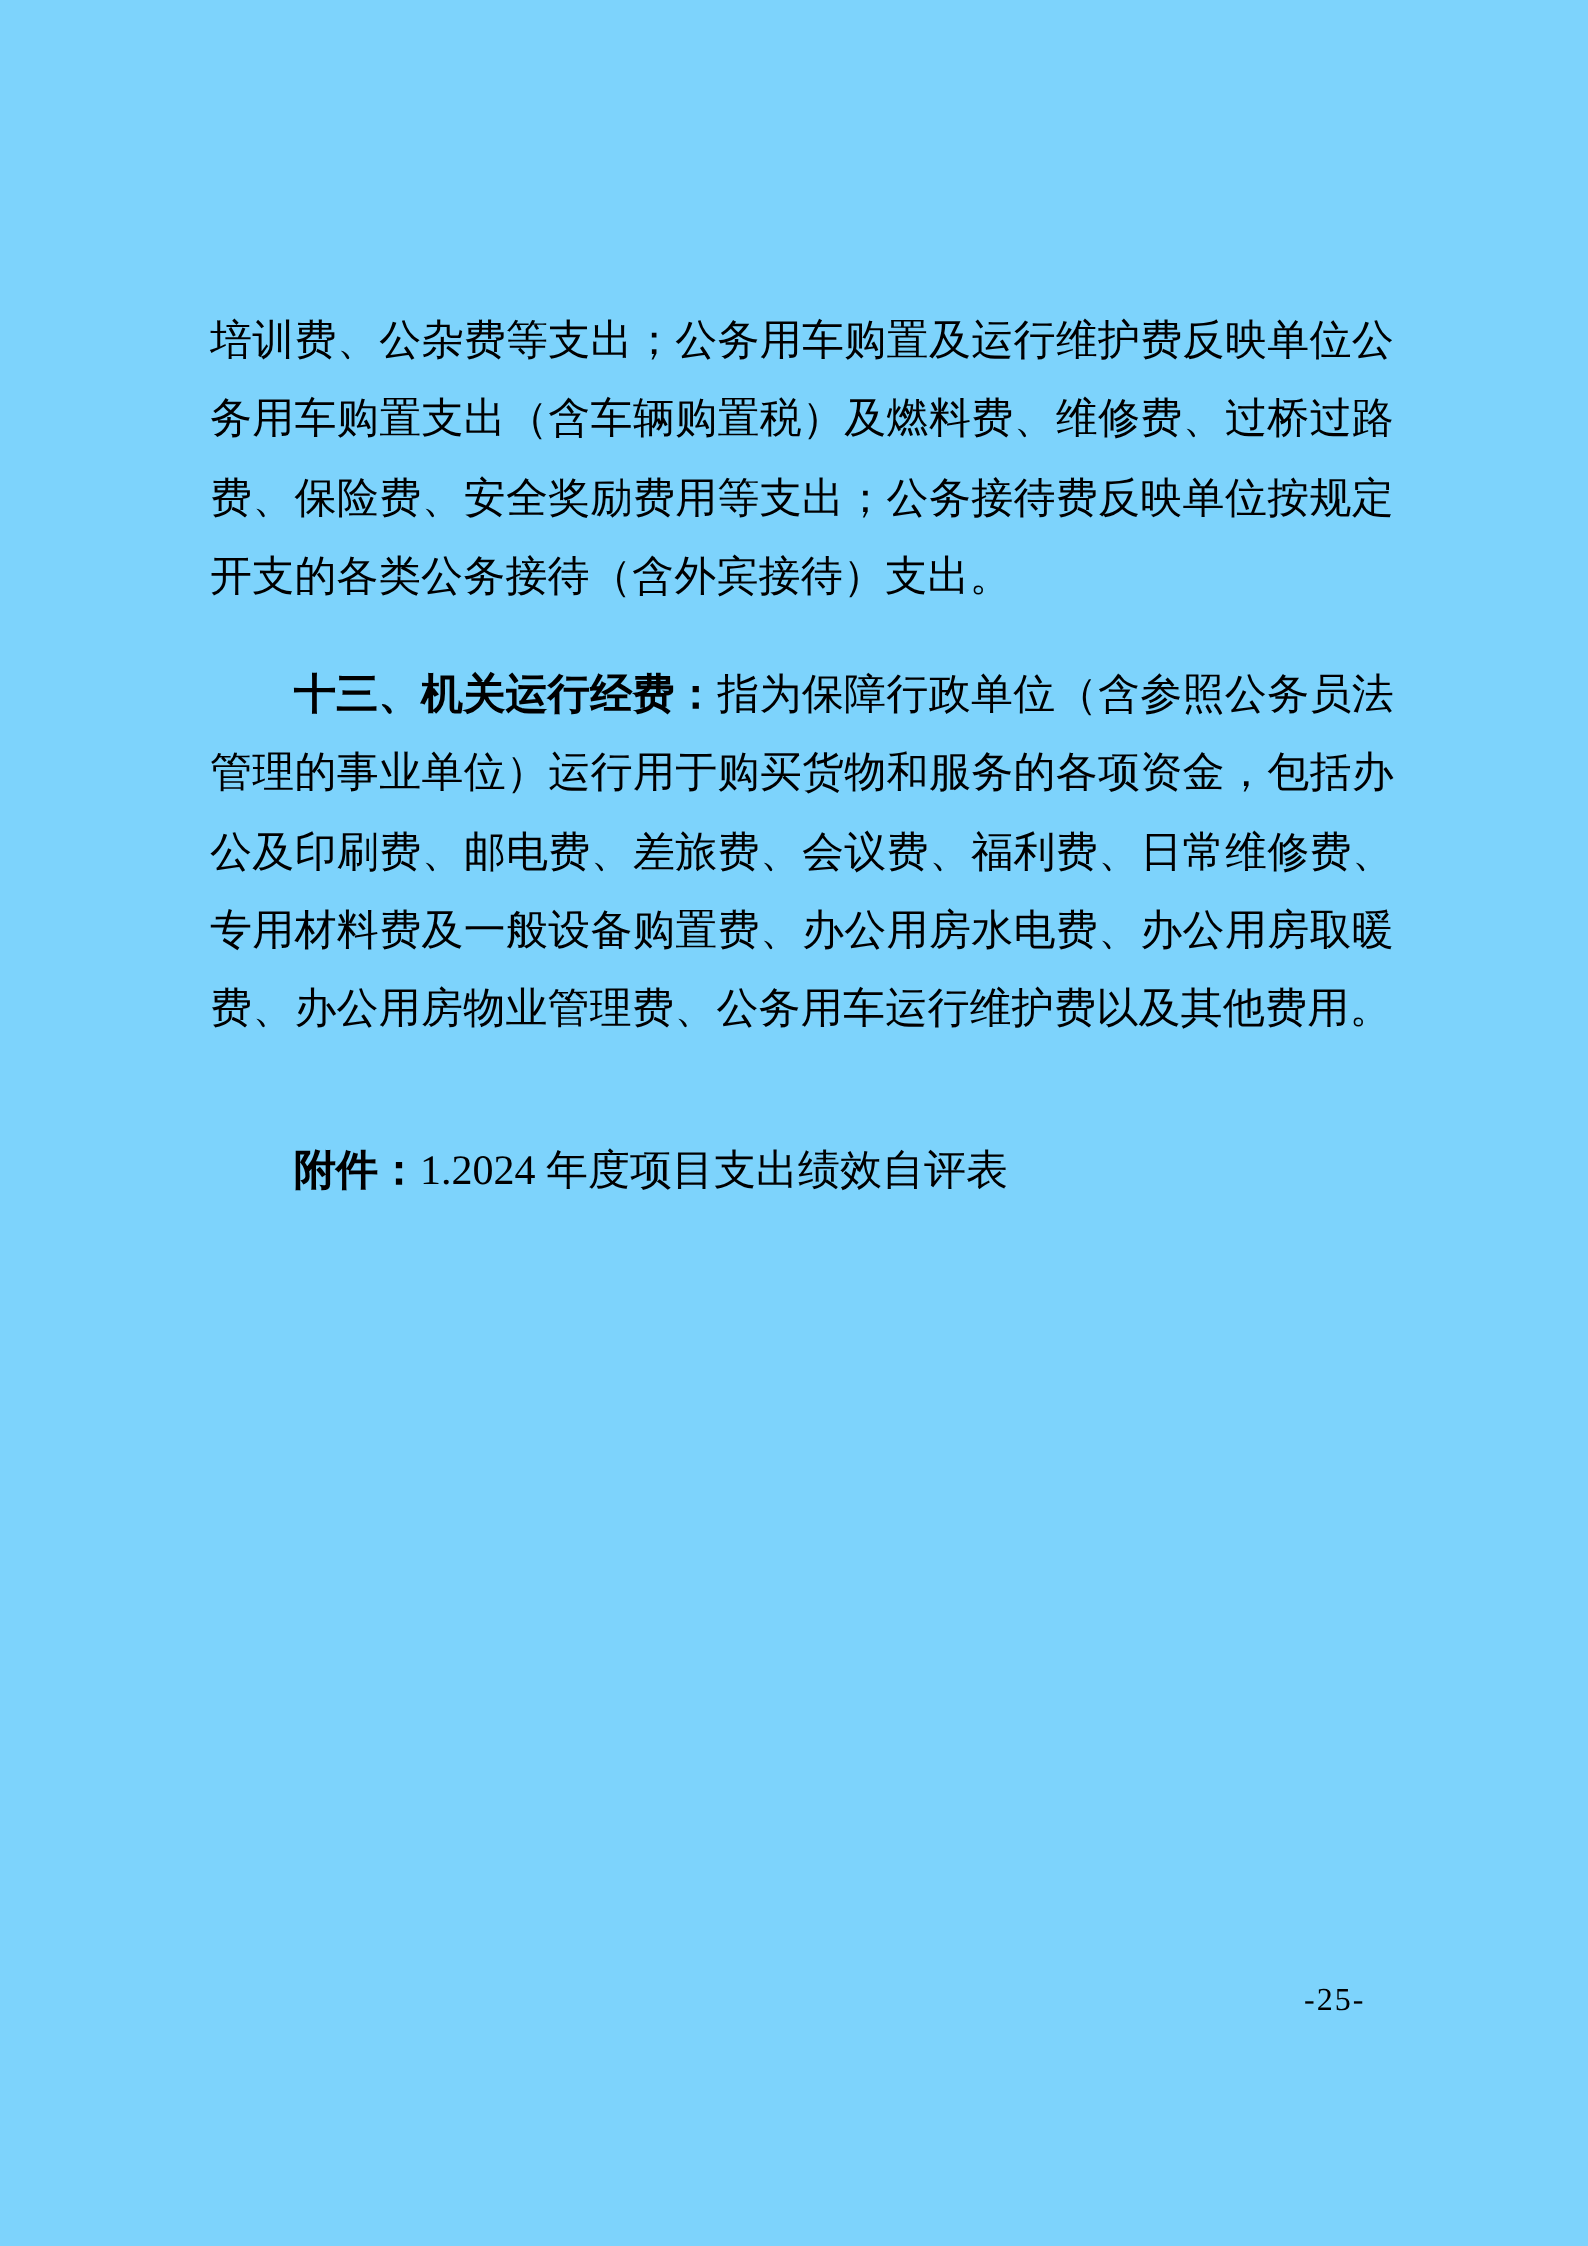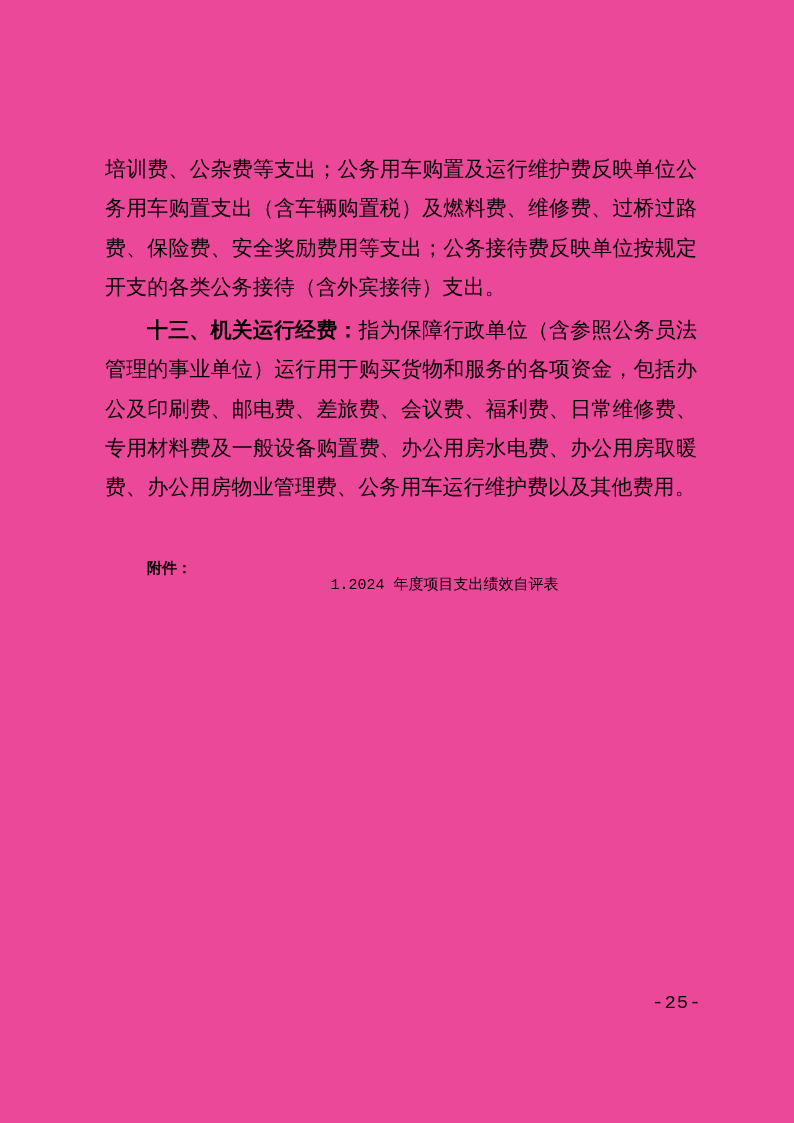--- a/index.html
+++ b/index.html
@@ -11,73 +11,70 @@
     width: 794px;
     height: 1123px;
     position: relative;
     font-family: "Liberation Serif", "DejaVu Serif", serif;
     color: #000000;
     overflow: hidden;
   }
   .page {
     position: absolute;
     inset: 0;
-    background: #ec4899;
-    font-family: Liberation Mono, monospace;
+    background: #7dd3fc;
   }
   .content {
     position: absolute;
     left: 105px;
     top: 151px;
     width: 592px;
   }
   .para {
     margin: 0;
     font-size: 21px;
     line-height: 39.3px;
     text-align: justify;
     text-align-last: left;
     letter-spacing: 0.1px;
   }
   .para.indent {
     text-indent: 42px;
-    margin-top: 4px;
+    margin-top: 20px;
   }
   .lead-bold {
     font-weight: bold;
   }
   .attachments {
     margin-top: 41px;
     margin-left: 42px;
     display: flex;
     align-items: flex-start;
-    font-size: 15px;
+    font-size: 21px;
     line-height: 39.3px;
-    text-align: center;
   }
   .att-label {
     font-weight: bold;
     flex: 0 0 auto;
     white-space: nowrap;
   }
   .att-list {
     flex: 1 1 auto;
-    margin-top: 16px;
   }
   .att-item {
     margin: 0;
   }
   .att-cont {
     padding-left: 22px;
   }
   .page-number {
     position: absolute;
     left: 652px;
     top: 992px;
-    font-size: 19px;
+    font-size: 16px;
     letter-spacing: 1px;
   }
 </style>
 </head>
 <body>
 
 <div class="page">
   <div class="content">
 
     <p class="para">培训费、公杂费等支出；公务用车购置及运行维护费反映单位公务用车购置支出（含车辆购置税）及燃料费、维修费、过桥过路费、保险费、安全奖励费用等支出；公务接待费反映单位按规定开支的各类公务接待（含外宾接待）支出。</p>

